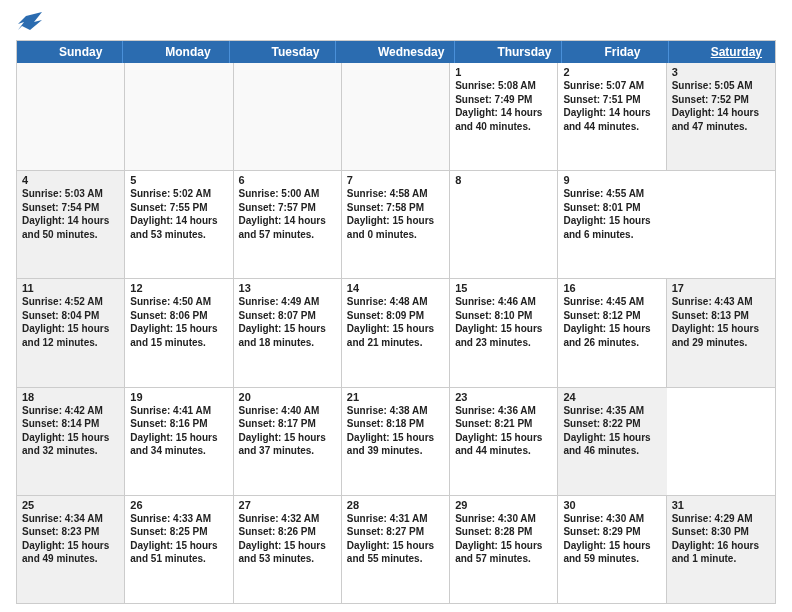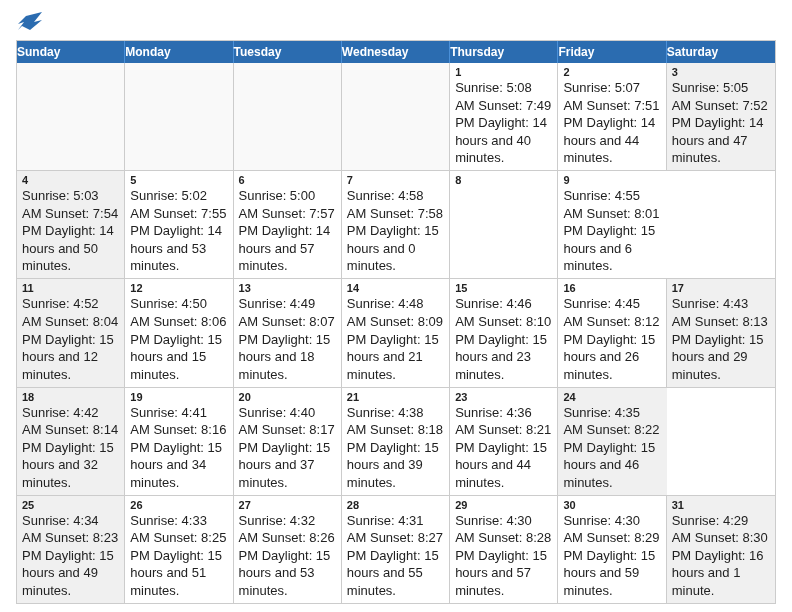--- a/index.html
+++ b/index.html
@@ -68,25 +68,26 @@
     }
     .day-headers {
       display: grid;
       grid-template-columns: repeat(7, 1fr);
       background: #2b6cb0;
     }
     .day-header {
       color: white;
       font-weight: bold;
       font-size: 12px;
-      padding: 4px 0;
+      padding: 4px 10px;
       border-right: 1px solid #4a90d9;
       text-align: left;
-    }
-    .day-header:last-child { border-right: none; }
+      margin-left: 32px;
+    }
+    .day-header:last-child { border-right: none; text-decoration: underline; }
     .weeks {
       flex: 1;
       display: flex;
       flex-direction: column;
     }
     .week-row {
       display: grid;
       grid-template-columns: repeat(7, 1fr);
       flex: 1;
       border-top: 1px solid #ccc;
@@ -104,23 +105,24 @@
     .day-cell:last-child { border-right: none; }
     .day-cell.empty { background: #f9f9f9; }
     .day-cell.shade { background: #f0f0f0; }
     .day-num {
       font-size: 11px;
       font-weight: bold;
       display: block;
       margin-bottom: 1px;
     }
     .day-info {
-      font-size: 13px;
+      font-size: 10px;
       line-height: 1.35;
       color: #222;
+      font-weight: bold;
     }
   </style>
 </head>
 <body>
 
 <div class="page">
   <div class="header">
     <div class="logo">
       <div class="logo-text">
         <span class="logo-general"></span>

